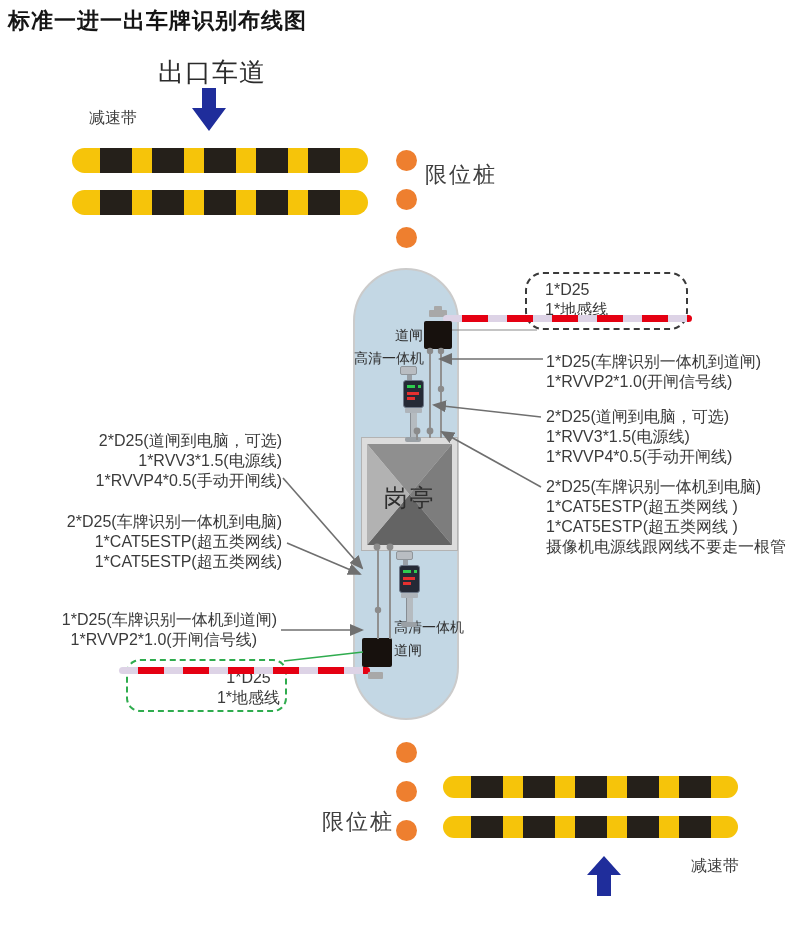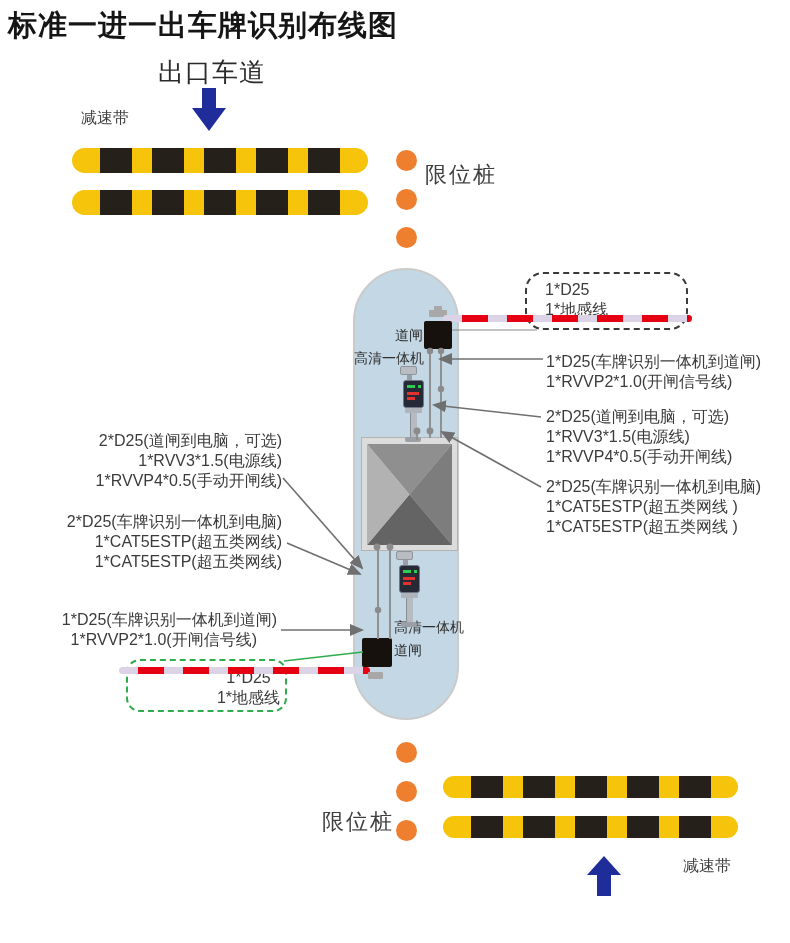--- a/index.html
+++ b/index.html
@@ -1,22 +1,22 @@
 <!DOCTYPE html>
 <html><head>
 <meta charset="utf-8">
 <style>
   html,body{margin:0;padding:0;background:#fff;}
   #stage{position:relative;width:790px;height:943px;background:#fff;overflow:hidden;
          font-family:"Liberation Sans","DejaVu Sans",sans-serif;color:#3a3a3a;}
   .abs{position:absolute;}
   
-  .title{left:8px;top:6px;font-size:29px;font-weight:bold;color:#151515;letter-spacing:1px;}
+  .title{left:8px;top:6px;font-size:22px;font-weight:bold;color:#151515;letter-spacing:1px;}
   .lane{font-size:26px;color:#2b2b2b;letter-spacing:1px;}
-  .small-label{font-size:16px;color:#3f3f3f;}
+  .small-label{font-size:16px;color:#3f3f3f;margin-left:8px;}
   .limit-label{font-size:22px;color:#3f3f3f;letter-spacing:2px;}
   .dev-label{font-size:14px;color:#2f2f2f;}
   .note{font-size:16px;line-height:20px;color:#3b3b3b;white-space:nowrap;}
   .note-right{text-align:left;}
   .note-left{text-align:right;}
   
   .island{left:353px;top:268px;width:106px;height:452px;border-radius:53px;
           background:#c3d7e4;border:2px solid #cbcbcb;box-sizing:border-box;}
   .booth{left:361px;top:437px;width:97px;height:114px;background:#dcdcdc;border:1px solid #b3b3b3;box-sizing:border-box;}
   .booth-label{left:361px;top:482px;width:97px;text-align:center;font-size:24px;color:#2e2e2e;letter-spacing:2px;}
@@ -85,20 +85,21 @@
     <div>1*地感线</div>
   </div>
 
   <div class="abs booth"></div>
   <svg class="abs" style="left:367px;top:444px;" width="85" height="101">
     <polygon points="0,0 85,0 42.5,50.5" fill="#8f8f8f"></polygon>
     <polygon points="85,0 85,101 42.5,50.5" fill="#7d7d7d"></polygon>
     <polygon points="0,101 85,101 42.5,50.5" fill="#646464"></polygon>
     <polygon points="0,0 0,101 42.5,50.5" fill="#b2b2b2"></polygon>
   </svg>
+  <div class="abs booth-label">岗亭</div>
 
   <div class="abs bracket" style="left:434px;top:306px;width:8px;height:6px;"></div>
   <div class="abs bracket" style="left:429px;top:310px;width:18px;height:7px;"></div>
   <div class="abs arm" style="left:443px;top:315px;width:249px;"></div>
   <div class="abs gate" style="left:424px;top:321px;width:28px;height:28px;"></div>
   <div class="abs dev-label" style="left:393px;top:327px;width:30px;text-align:right;">道闸</div>
   <div class="abs dev-label" style="left:354px;top:350px;">高清一体机</div>
 
   <div class="abs arm" style="left:119px;top:667px;width:251px;"></div>
   <div class="abs bracket" style="left:368px;top:672px;width:15px;height:7px;"></div>
@@ -181,20 +182,21 @@
   </div>
   <div class="abs note note-right" style="left:546px;top:407px;">
     <div>2*D25(道闸到电脑，可选)</div>
     <div>1*RVV3*1.5(电源线)</div>
     <div>1*RVVP4*0.5(手动开闸线)</div>
   </div>
   <div class="abs note note-right" style="left:546px;top:477px;">
     <div>2*D25(车牌识别一体机到电脑)</div>
     <div>1*CAT5ESTP(超五类网线 )</div>
     <div>1*CAT5ESTP(超五类网线 )</div>
+    <div>摄像机电源线跟网线不要走一根管</div>
   </div>
 
   <div class="abs note note-left" style="left:60px;top:431px;width:222px;">
     <div>2*D25(道闸到电脑，可选)</div>
     <div>1*RVV3*1.5(电源线)</div>
     <div>1*RVVP4*0.5(手动开闸线)</div>
   </div>
   <div class="abs note note-left" style="left:60px;top:512px;width:222px;">
     <div>2*D25(车牌识别一体机到电脑)</div>
     <div>1*CAT5ESTP(超五类网线)</div>

